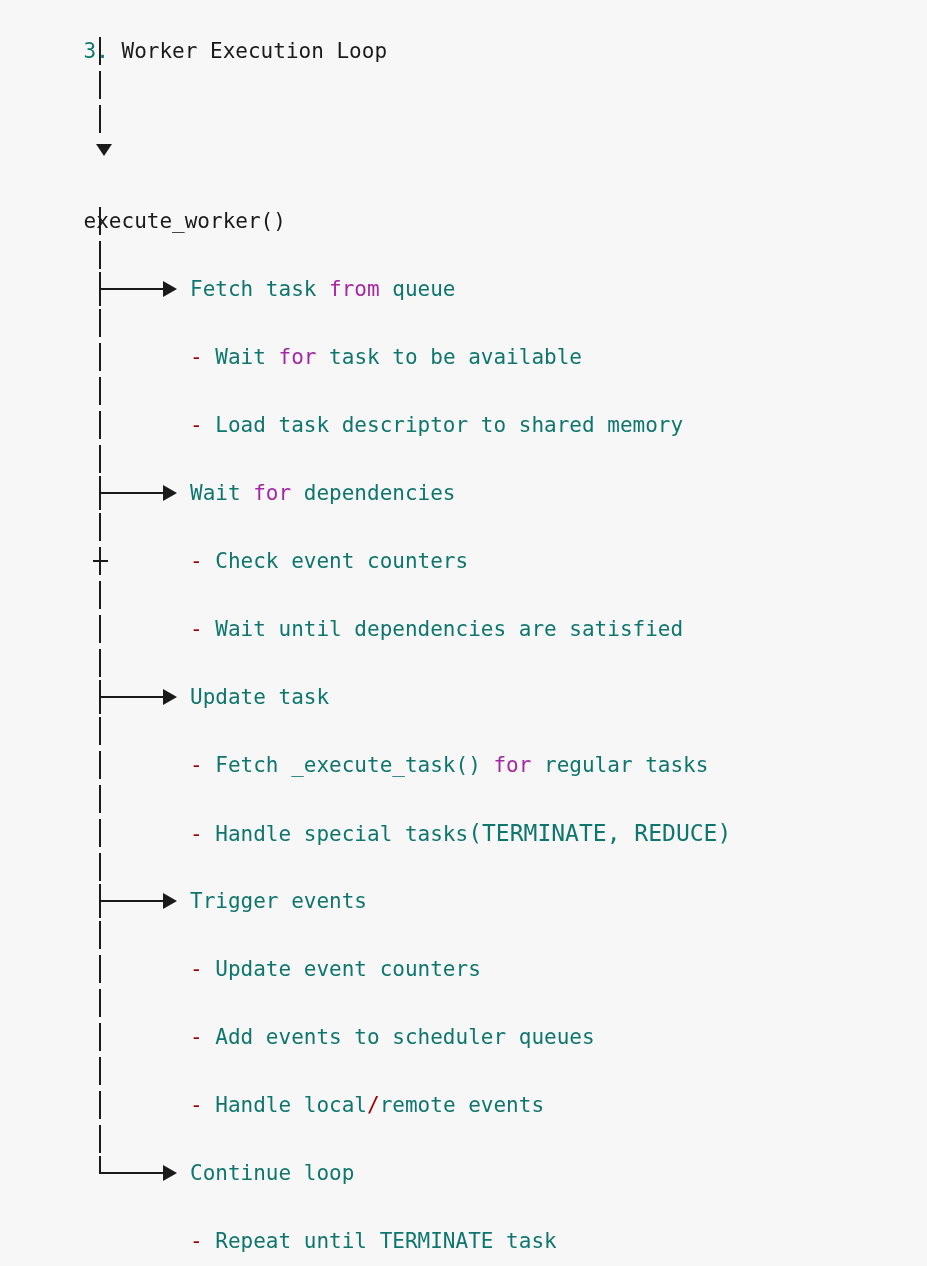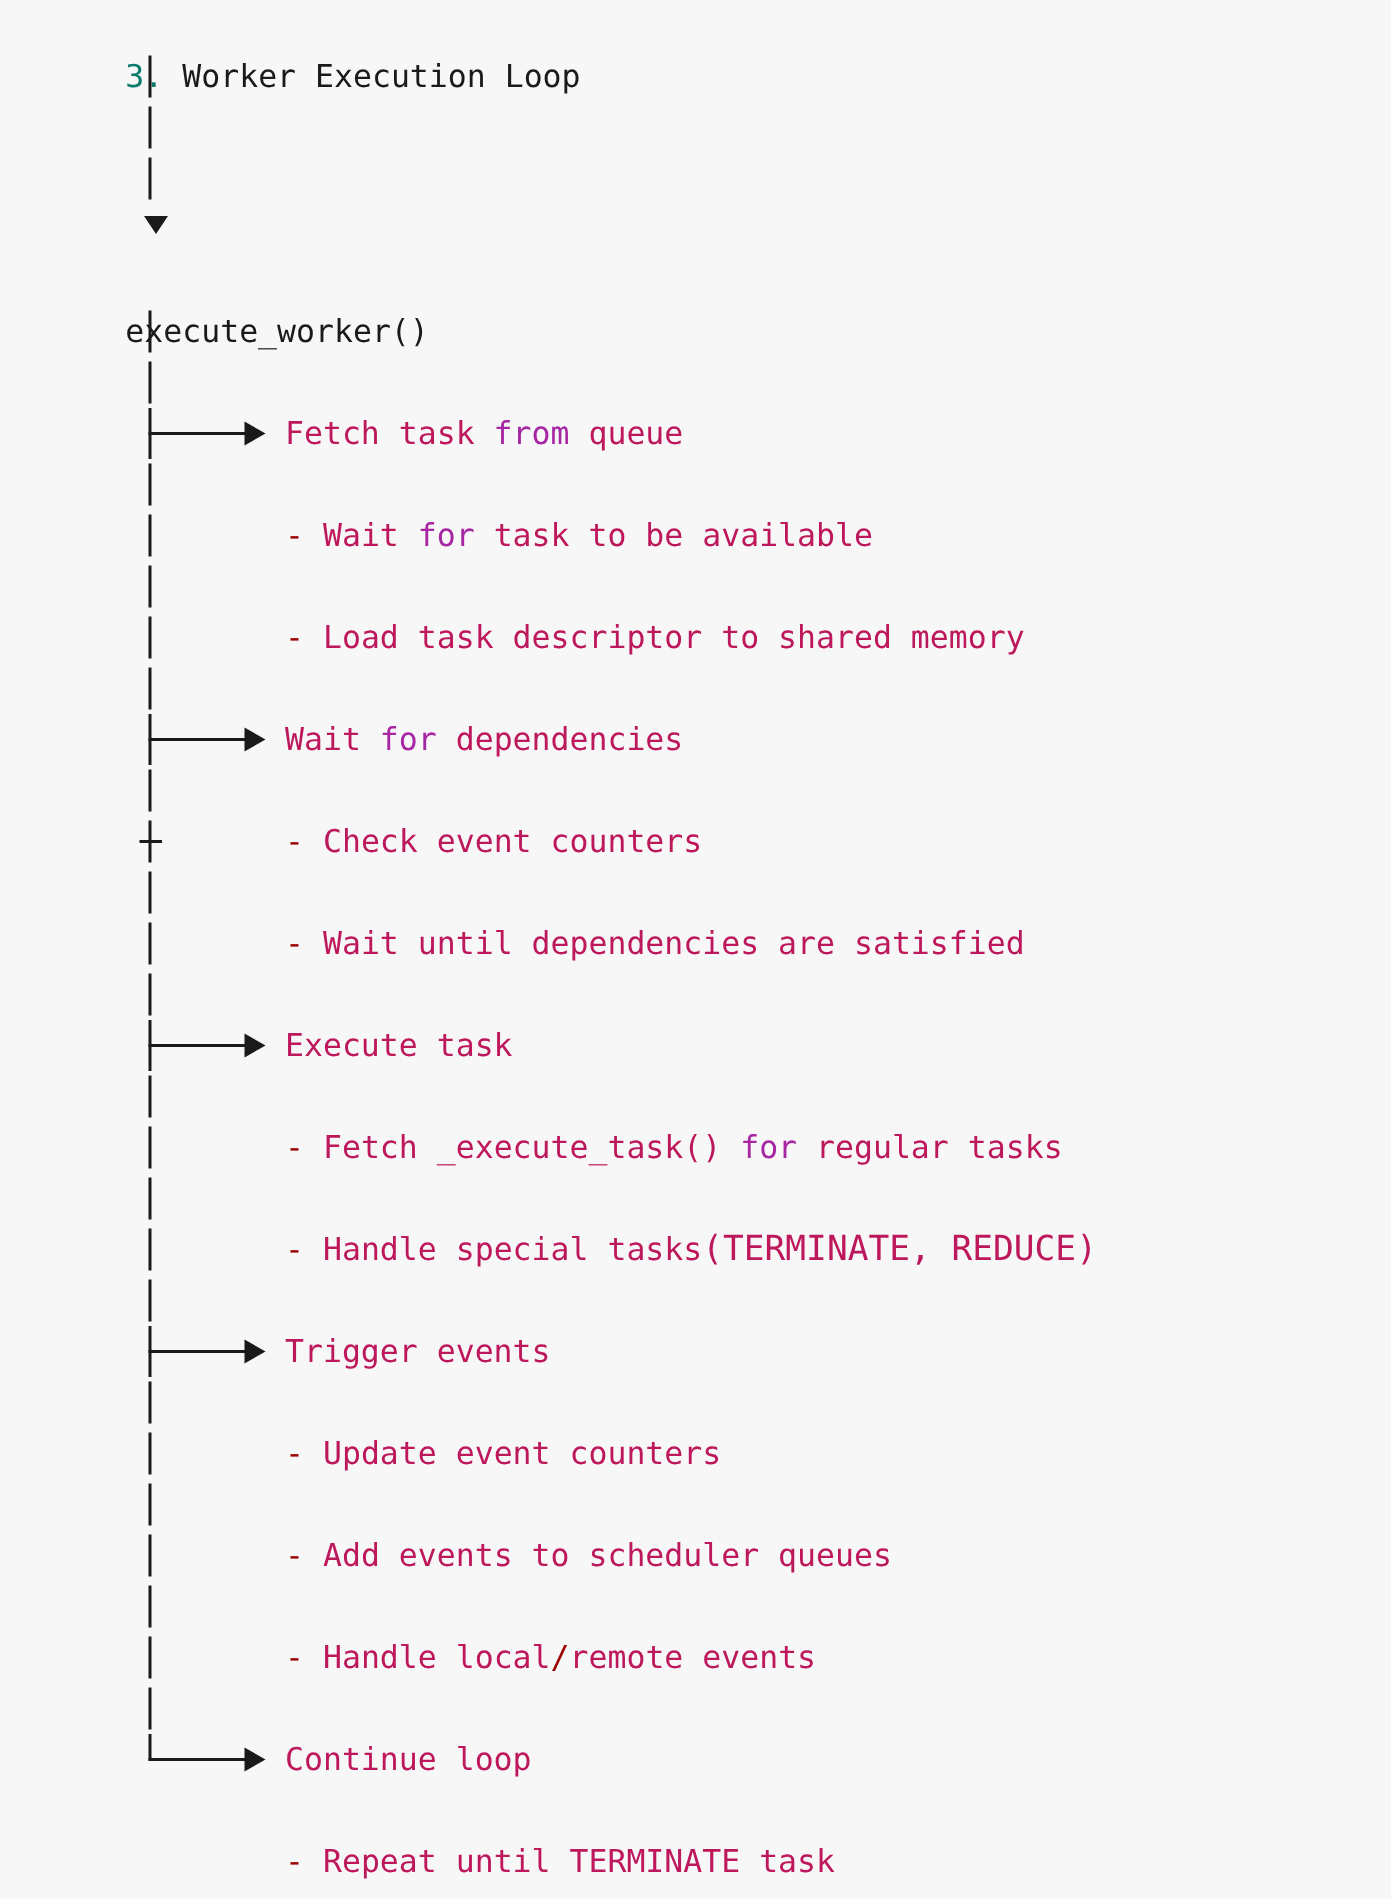--- a/index.html
+++ b/index.html
@@ -126,21 +126,21 @@
   .sub-text {
     position: absolute;
     left: 190px;
     top: 0;
     white-space: pre;
   }
 
   .kw   { color: #a626a4; margin-top: 45px; }   
   .dash { color: #9b0000; }   
   .slash{ color: #9b0000; }
-  .plain{ color: #be185d; margin-top: 48px; }
+  .plain{ color: #0f766e; margin-top: 48px; }
   .small-paren { font-size: 23px; }
 
   .spacer { height: 34px; }
 </style>
 </head>
 <body>
 
 <div id="doc">
 
   <div class="line heading">
@@ -203,21 +203,21 @@
     <span class="bar"></span>
     <span class="sub-text"><span class="dash">-</span><span class="plain"> Wait until dependencies are satisfied</span></span>
   </div>
 
   <div class="line"><span class="bar"></span></div>
 
   <div class="line">
     <span class="tree">
       <span class="vert"></span><span class="horiz"></span><span class="head"></span>
     </span>
-    <span class="branch-text"><span class="plain">Execute task</span></span>
+    <span class="branch-text"><span class="plain">Update task</span></span>
   </div>
 
   <div class="line"><span class="bar"></span></div>
 
   <div class="line">
     <span class="bar"></span>
     <span class="sub-text"><span class="dash">-</span><span class="plain"> Fetch _execute_task() </span><span class="kw">for</span><span class="plain"> regular tasks</span></span>
   </div>
 
   <div class="line"><span class="bar"></span></div>

